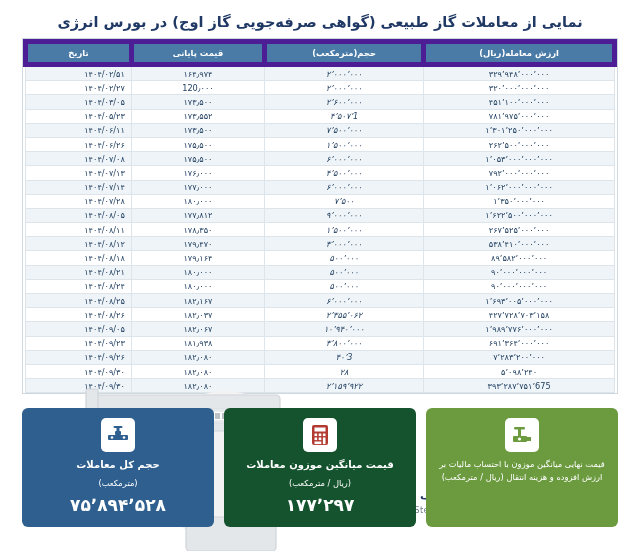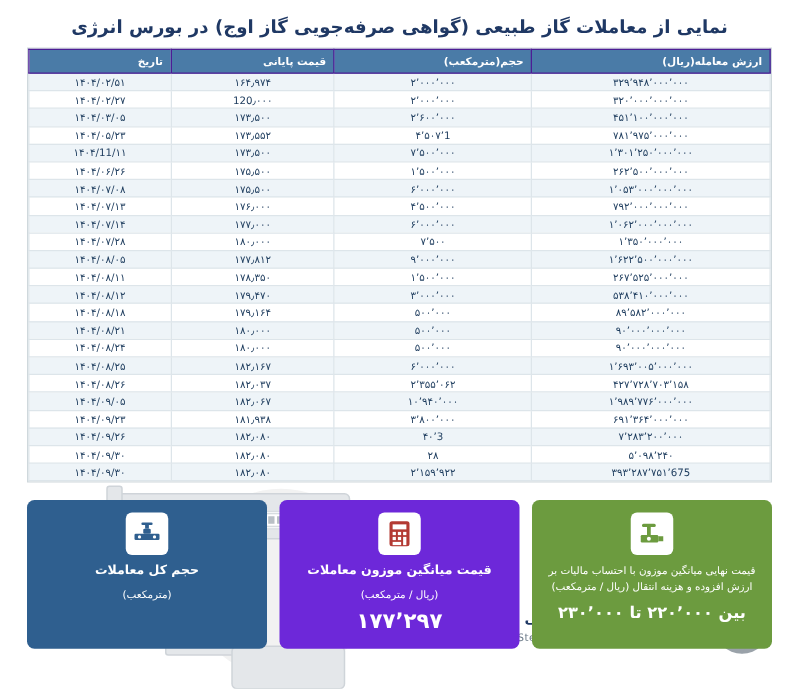--- a/index.html
+++ b/index.html
@@ -34,36 +34,36 @@
     font-size:8.2px;
     color:#1b2a41;
     direction:rtl;
   }
   thead th{
     background:#4a7ba7;
     color:#fff;
     font-size:8.4px;
     font-weight:bold;
     padding:4px 6px;
-    border:1px solid #4c1d95;
-    text-align:right;
+    border:5px solid #4c1d95;
+    text-align:center;
     white-space:nowrap;
   }
   tbody td{
     padding:1.6px 6px;
     border:1px solid #dde5ea;
     text-align:center;
     white-space:nowrap;
     font-size:8.2px;
   }
   tbody tr:nth-child(odd){background:#eef4f8;}
   tbody tr:nth-child(even){background:#ffffff;}
-  td.col-date{color:#1b3a5c;}
+  td.col-date{color:#1b3a5c;text-align:right;}
   td.col-price{color:#1b3a5c;}
-  td.col-vol{color:#1b3a5c;}
+  td.col-vol{color:#1b3a5c;font-style:italic;}
   td.col-val{color:#1b3a5c;}
 
   
   .cards{
     display:flex;
     justify-content:space-between;
     gap:10px;
     margin:14px 22px 0 22px;
     position:relative;
     z-index:3;
@@ -75,21 +75,21 @@
     text-align:center;
     color:#fff;
     position:relative;
     display:flex;
     flex-direction:column;
     align-items:center;
     justify-content:flex-start;
     min-height:96px;
   }
   .card.blue{background:#2f5f8f;}
-  .card.red{background:#6d28d9;}
+  .card.red{background:#14532d;}
   .card.green{background:#6c9b3f;}
   .card-icon{
     width:34px;height:34px;
     background:#ffffff;
     border-radius:5px;
     display:flex;align-items:center;justify-content:center;
     margin-bottom:6px;
   }
   .card-label{
     font-size:10px;
@@ -202,21 +202,21 @@
           <tr>
             <td class="col-val">۷۸۱٬۹۷۵٬۰۰۰٬۰۰۰</td>
             <td class="col-vol">۴٬۵۰۷٬1</td>
             <td class="col-price">۱۷۳٫۵۵۲</td>
             <td class="col-date">۱۴۰۴/۰۵/۲۳</td>
           </tr>
           <tr>
             <td class="col-val">۱٬۳۰۱٬۲۵۰٬۰۰۰٬۰۰۰</td>
             <td class="col-vol">۷٬۵۰۰٬۰۰۰</td>
             <td class="col-price">۱۷۳٫۵۰۰</td>
-            <td class="col-date">۱۴۰۴/11/۱۱</td>
+            <td class="col-date">۱۴۰۴/۰۶/۱۱</td>
           </tr>
           <tr>
             <td class="col-val">۲۶۲٬۵۰۰٬۰۰۰٬۰۰۰</td>
             <td class="col-vol">۱٬۵۰۰٬۰۰۰</td>
             <td class="col-price">۱۷۵٫۵۰۰</td>
             <td class="col-date">۱۴۰۴/۰۶/۲۶</td>
           </tr>
           <tr>
             <td class="col-val">۱٬۰۵۳٬۰۰۰٬۰۰۰٬۰۰۰</td>
             <td class="col-vol">۶٬۰۰۰٬۰۰۰</td>
@@ -329,21 +329,20 @@
       <div class="card-icon">
         <svg width="24" height="24" viewBox="0 0 24 24" aria-hidden="true">
           <rect x="3" y="13" width="14" height="6" rx="1" fill="#6c9b3f"></rect>
           <rect x="17" y="14" width="4" height="4" fill="#6c9b3f"></rect>
           <rect x="8" y="6" width="3" height="7" fill="#6c9b3f"></rect>
           <rect x="4" y="4" width="11" height="2.5" rx="1.2" fill="#6c9b3f"></rect>
           <circle cx="9.5" cy="16" r="1.6" fill="#ffffff"></circle>
         </svg>
       </div>
       <div class="card-label small">قیمت نهایی میانگین موزون با احتساب مالیات بر ارزش افزوده و هزینه انتقال (ریال / مترمکعب)</div>
-      <div class="card-value sm">بین ۲۲۰٬۰۰۰ تا ۲۳۰٬۰۰۰</div>
     </div>
 
     <div class="card red">
       <div class="card-icon">
         <svg width="22" height="24" viewBox="0 0 22 24" aria-hidden="true">
           <rect x="3" y="2" width="16" height="20" rx="2" fill="#b33a33"></rect>
           <rect x="5.5" y="4.5" width="11" height="4" fill="#ffffff"></rect>
           <rect x="5.5" y="10.5" width="2.6" height="2.6" fill="#ffffff"></rect>
           <rect x="9.7" y="10.5" width="2.6" height="2.6" fill="#ffffff"></rect>
           <rect x="13.9" y="10.5" width="2.6" height="2.6" fill="#ffffff"></rect>
@@ -364,20 +363,21 @@
           <rect x="2" y="12" width="20" height="5" rx="1" fill="#2f5f8f"></rect>
           <rect x="9" y="8" width="6" height="4" rx="1" fill="#2f5f8f"></rect>
           <rect x="10.5" y="4" width="3" height="4" fill="#2f5f8f"></rect>
           <rect x="7.5" y="3" width="9" height="2" rx="1" fill="#2f5f8f"></rect>
           <circle cx="6" cy="14.5" r="1.3" fill="#ffffff"></circle>
           <circle cx="18" cy="14.5" r="1.3" fill="#ffffff"></circle>
         </svg>
       </div>
       <div class="card-label">حجم کل معاملات</div>
       <div class="card-label small">(مترمکعب)</div>
+      <div class="card-value">۷۵٬۸۹۴٬۵۲۸</div>
     </div>
 
   </div>
 
   <div class="footer">
 
     <div class="watermark-circle"></div>
 
     <svg class="pipe-illu" viewBox="0 0 300 190">
       <g fill="#e4e7ea" stroke="#cfd4d9" stroke-width="1.2">

